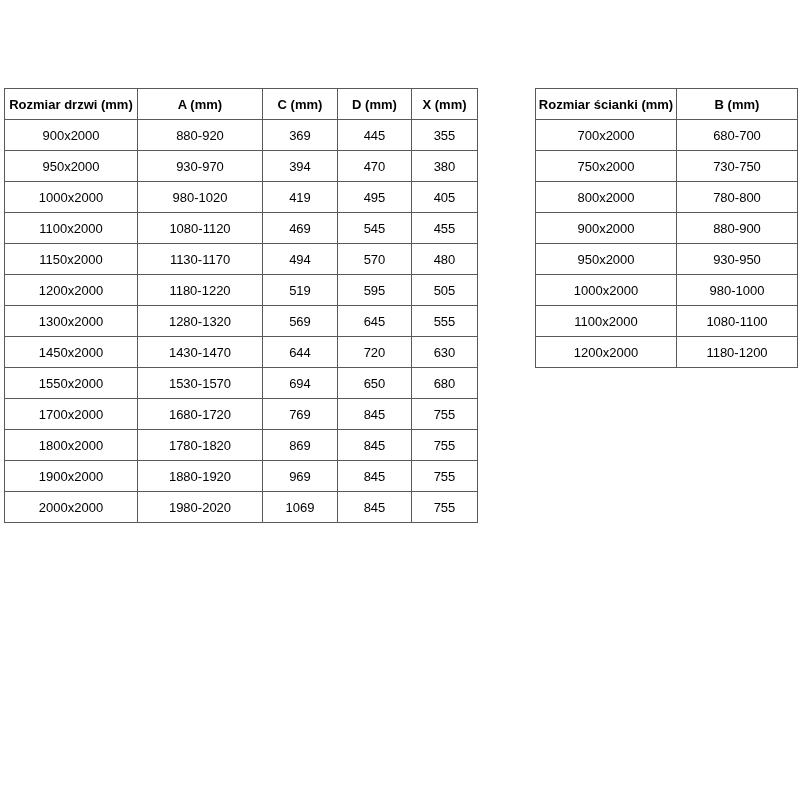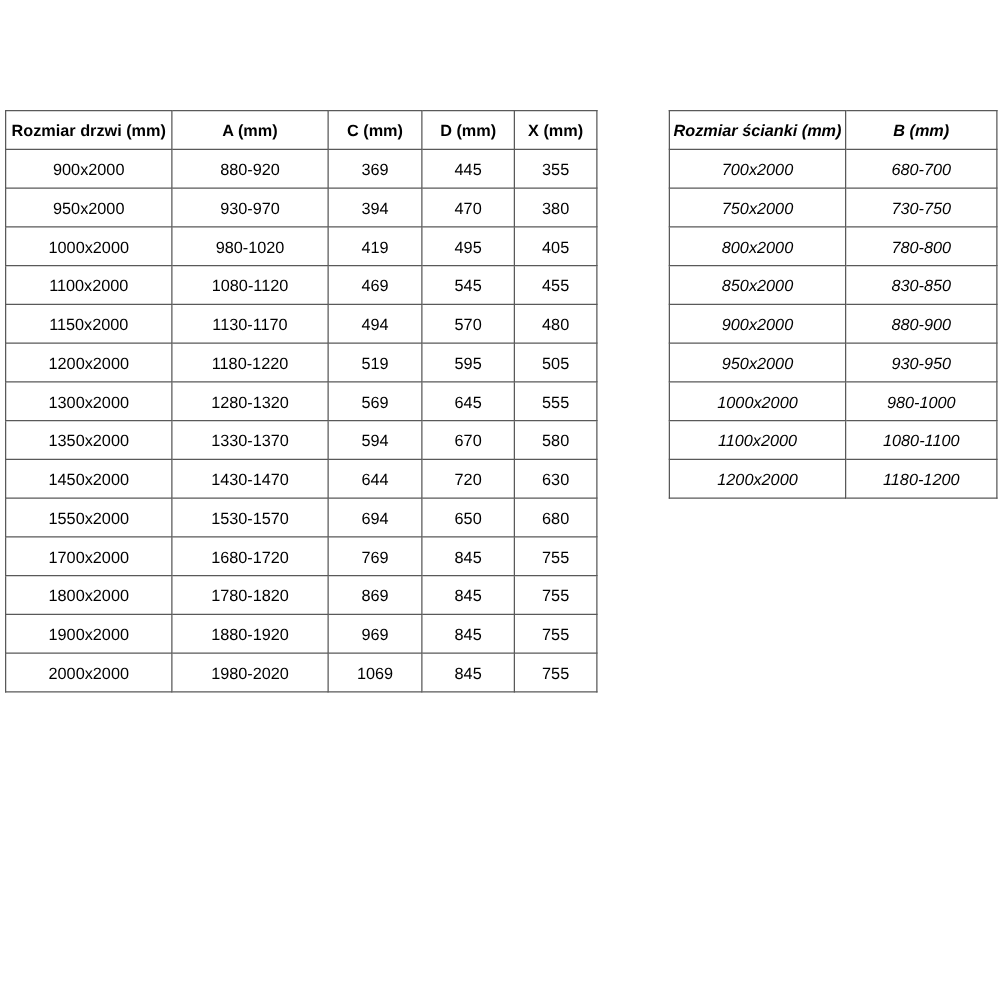--- a/index.html
+++ b/index.html
@@ -26,21 +26,20 @@
   }
   #door-table {
     left: 4px;
     top: 88px;
     width: 473px;
   }
   #wall-table {
     left: 535px;
     top: 88px;
     width: 262px;
-    font-style: italic;
   }
   th, td {
     border: 1px solid #595959;
     text-align: center;
     vertical-align: middle;
     height: 30px;
     font-size: 13px;
     line-height: 1;
     padding: 0 2px;
     overflow: hidden;
@@ -118,27 +117,20 @@
           <td>505</td>
         </tr>
         <tr>
           <td>1300x2000</td>
           <td>1280-1320</td>
           <td>569</td>
           <td>645</td>
           <td>555</td>
         </tr>
         <tr>
-          <td>1350x2000</td>
-          <td>1330-1370</td>
-          <td>594</td>
-          <td>670</td>
-          <td>580</td>
-        </tr>
-        <tr>
           <td>1450x2000</td>
           <td>1430-1470</td>
           <td>644</td>
           <td>720</td>
           <td>630</td>
         </tr>
         <tr>
           <td>1550x2000</td>
           <td>1530-1570</td>
           <td>694</td>
@@ -194,24 +186,20 @@
         </tr>
         <tr>
           <td>750x2000</td>
           <td>730-750</td>
         </tr>
         <tr>
           <td>800x2000</td>
           <td>780-800</td>
         </tr>
         <tr>
-          <td>850x2000</td>
-          <td>830-850</td>
-        </tr>
-        <tr>
           <td>900x2000</td>
           <td>880-900</td>
         </tr>
         <tr>
           <td>950x2000</td>
           <td>930-950</td>
         </tr>
         <tr>
           <td>1000x2000</td>
           <td>980-1000</td>

